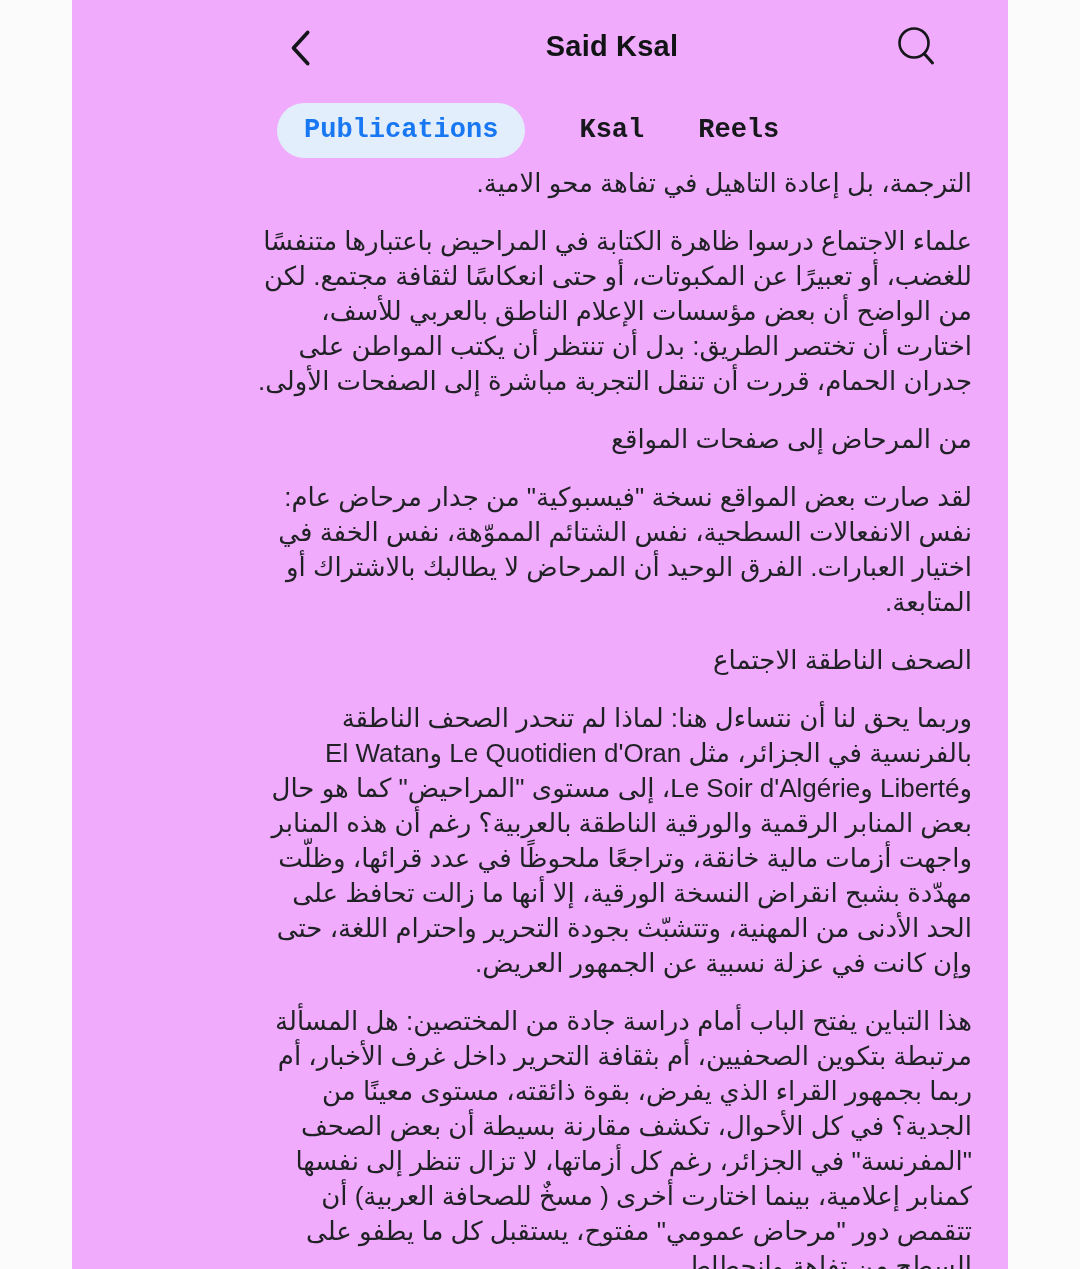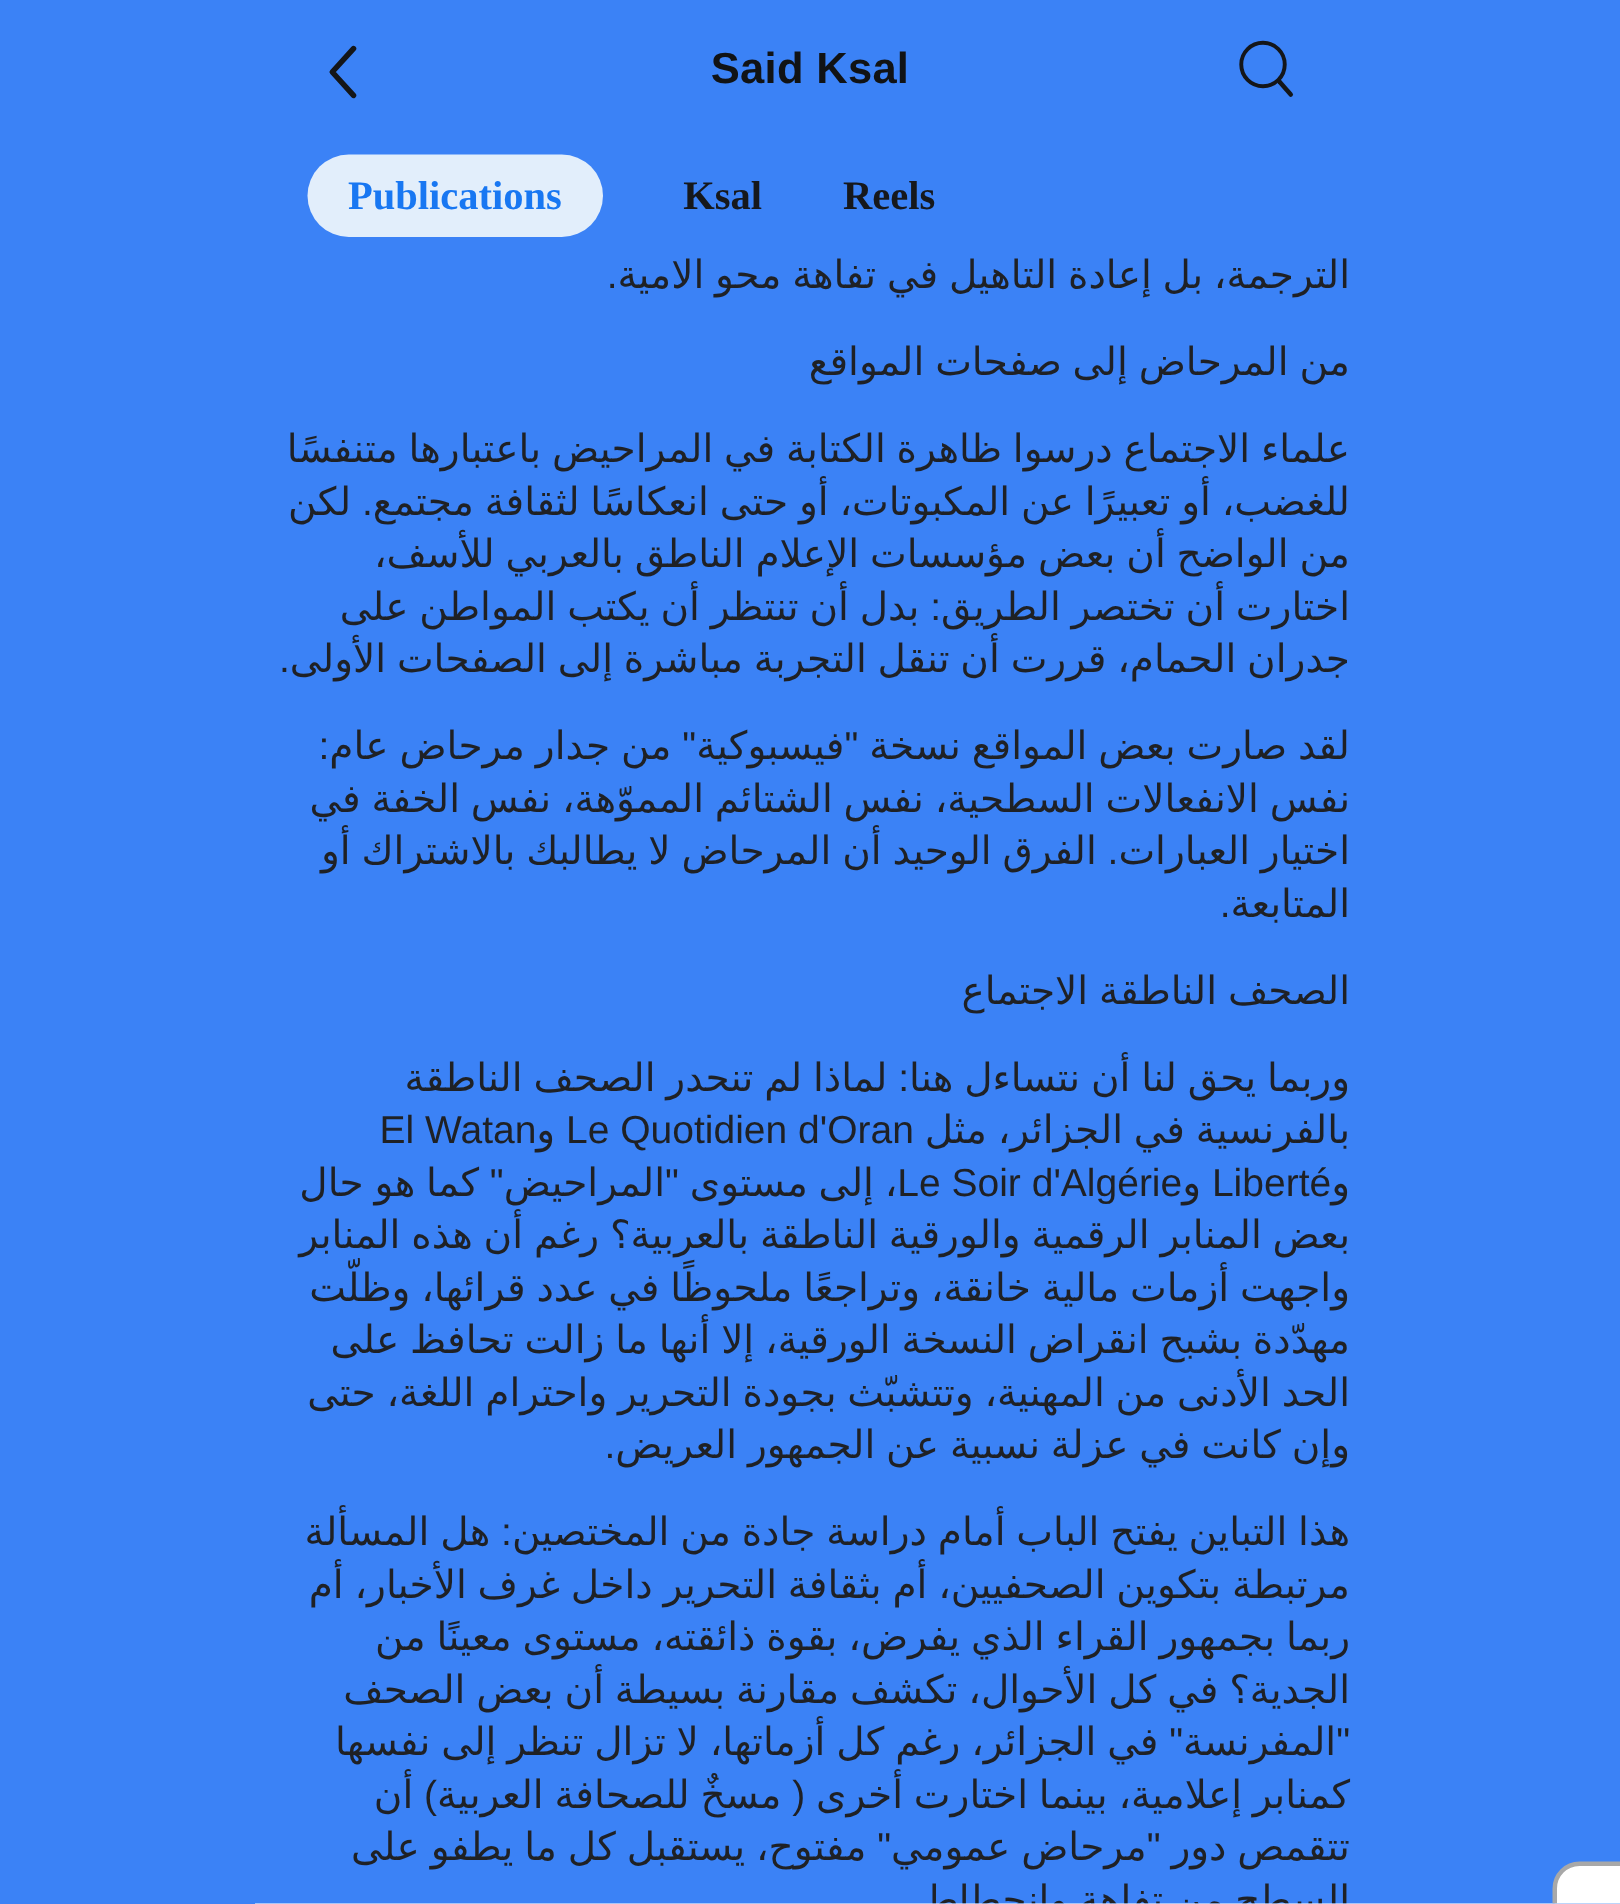--- a/index.html
+++ b/index.html
@@ -1,20 +1,20 @@
 <!DOCTYPE html>
 <html lang="fr"><head>
 <meta charset="utf-8">
 <style>
   * { margin:0; padding:0; box-sizing:border-box; }
   html,body { background:#fbfbfb; }
   body { font-family:"Liberation Sans","DejaVu Sans",sans-serif; }
   .canvas {
-    position:relative; width:1080px; height:1269px;
-    background:#3b82f6; overflow:hidden; margin:0 auto;
+    position:relative; width:936px; height:1269px;
+    background:#f0abfc; overflow:hidden; margin:0 auto;
   }
   
   .topbar { position:absolute; left:180px; top:20px; width:720px; height:52px; }
   .back-btn {
     position:absolute; left:28px; top:6px; width:44px; height:44px;
     background:none; border:none; cursor:pointer; padding:0;
     display:flex; align-items:center; justify-content:center;
   }
   .title {
     position:absolute; left:0; right:0; top:10px; text-align:center;
@@ -25,21 +25,21 @@
     background:none; border:none; cursor:pointer; padding:0;
     display:flex; align-items:center; justify-content:center;
   }
   
   .tabs {
     position:absolute; left:205px; top:103px; height:55px;
     display:flex; align-items:center; gap:54px;
   }
   .tab {
     background:none; border:none; cursor:pointer;
-    font-family:Liberation Serif, serif; font-size:27px; font-weight:700; color:#16181c;
+    font-family:Liberation Mono, monospace; font-size:27px; font-weight:700; color:#16181c;
     padding:0; line-height:55px; white-space:nowrap;
   }
   .tab.active {
     background:#e2eefb; color:#1877f2;
     border-radius:28px; padding:0 27px; height:55px;
   }
   
   .post-text {
     position:absolute; left:180px; top:166px; width:720px;
     direction:rtl; text-align:right;
@@ -80,22 +80,22 @@
   </header>
 
   <nav class="tabs">
     <button class="tab active">Publications</button>
     <button class="tab">Ksal</button>
     <button class="tab">Reels</button>
   </nav>
 
   <article class="post-text" dir="rtl" lang="ar">
     <p>الترجمة، بل إعادة التاهيل في تفاهة محو الامية.</p>
+    <p>علماء الاجتماع درسوا ظاهرة الكتابة في المراحيض باعتبارها متنفسًا للغضب، أو تعبيرًا عن المكبوتات، أو حتى انعكاسًا لثقافة مجتمع. لكن من الواضح أن بعض مؤسسات الإعلام الناطق بالعربي للأسف، اختارت أن تختصر الطريق: بدل أن تنتظر أن يكتب المواطن على جدران الحمام، قررت أن تنقل التجربة مباشرة إلى الصفحات الأولى.</p>
     <p>من المرحاض إلى صفحات المواقع</p>
-    <p>علماء الاجتماع درسوا ظاهرة الكتابة في المراحيض باعتبارها متنفسًا للغضب، أو تعبيرًا عن المكبوتات، أو حتى انعكاسًا لثقافة مجتمع. لكن من الواضح أن بعض مؤسسات الإعلام الناطق بالعربي للأسف، اختارت أن تختصر الطريق: بدل أن تنتظر أن يكتب المواطن على جدران الحمام، قررت أن تنقل التجربة مباشرة إلى الصفحات الأولى.</p>
     <p>لقد صارت بعض المواقع نسخة "فيسبوكية" من جدار مرحاض عام: نفس الانفعالات السطحية، نفس الشتائم المموّهة، نفس الخفة في اختيار العبارات. الفرق الوحيد أن المرحاض لا يطالبك بالاشتراك أو المتابعة.</p>
     <p>الصحف الناطقة الاجتماع</p>
     <p>وربما يحق لنا أن نتساءل هنا: لماذا لم تنحدر الصحف الناطقة بالفرنسية في الجزائر، مثل Le Quotidien d'Oran وEl Watan وLiberté وLe Soir d'Algérie، إلى مستوى "المراحيض" كما هو حال بعض المنابر الرقمية والورقية الناطقة بالعربية؟ رغم أن هذه المنابر واجهت أزمات مالية خانقة، وتراجعًا ملحوظًا في عدد قرائها، وظلّت مهدّدة بشبح انقراض النسخة الورقية، إلا أنها ما زالت تحافظ على الحد الأدنى من المهنية، وتتشبّث بجودة التحرير واحترام اللغة، حتى وإن كانت في عزلة نسبية عن الجمهور العريض.</p>
     <p>هذا التباين يفتح الباب أمام دراسة جادة من المختصين: هل المسألة مرتبطة بتكوين الصحفيين، أم بثقافة التحرير داخل غرف الأخبار، أم ربما بجمهور القراء الذي يفرض، بقوة ذائقته، مستوى معينًا من الجدية؟ في كل الأحوال، تكشف مقارنة بسيطة أن بعض الصحف "المفرنسة" في الجزائر، رغم كل أزماتها، لا تزال تنظر إلى نفسها كمنابر إعلامية، بينما اختارت أخرى ( مسخٌ للصحافة العربية) أن تتقمص دور "مرحاض عمومي" مفتوح، يستقبل كل ما يطفو على السطح من تفاهة وانحطاط.</p>
 
   </article>
 
   <div class="float-corner"></div>
 
 </div>

